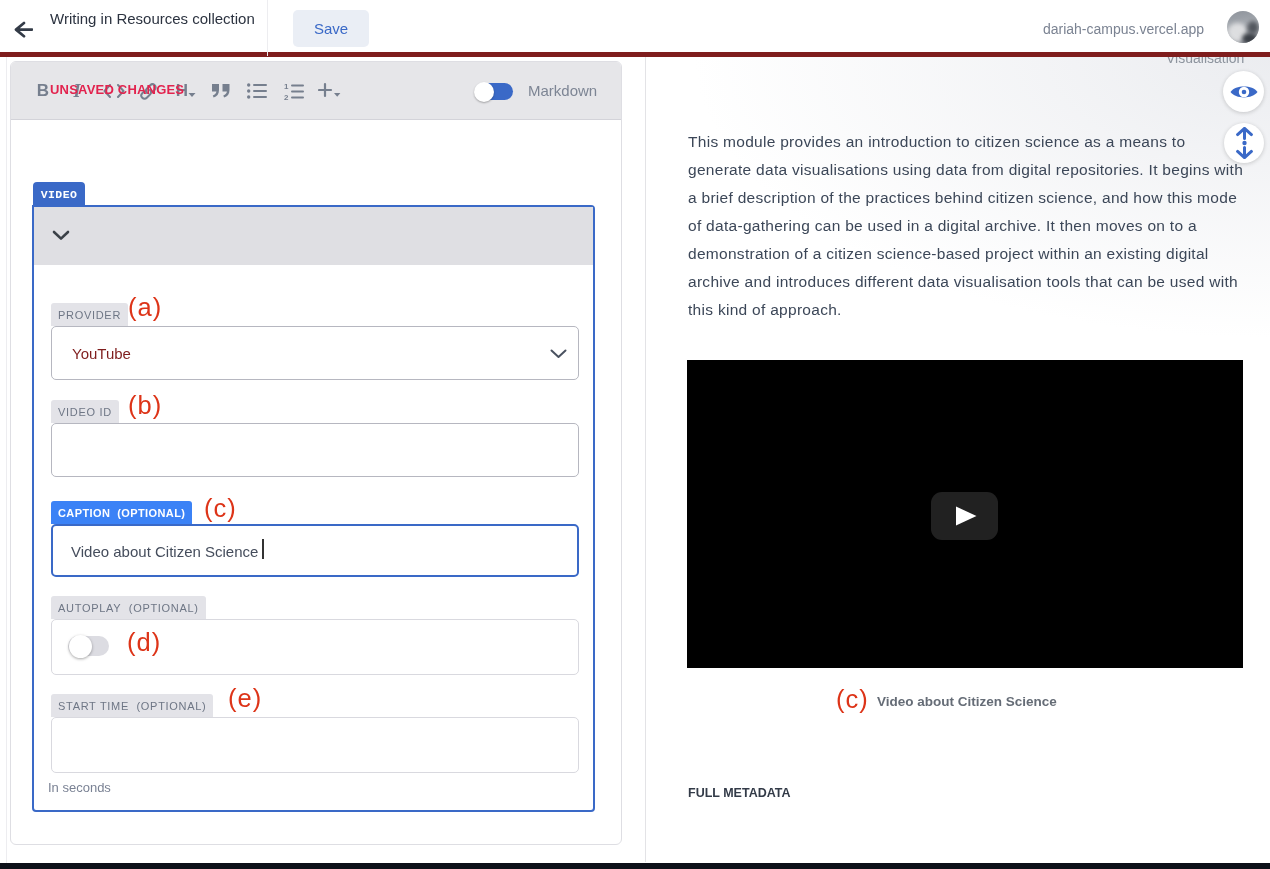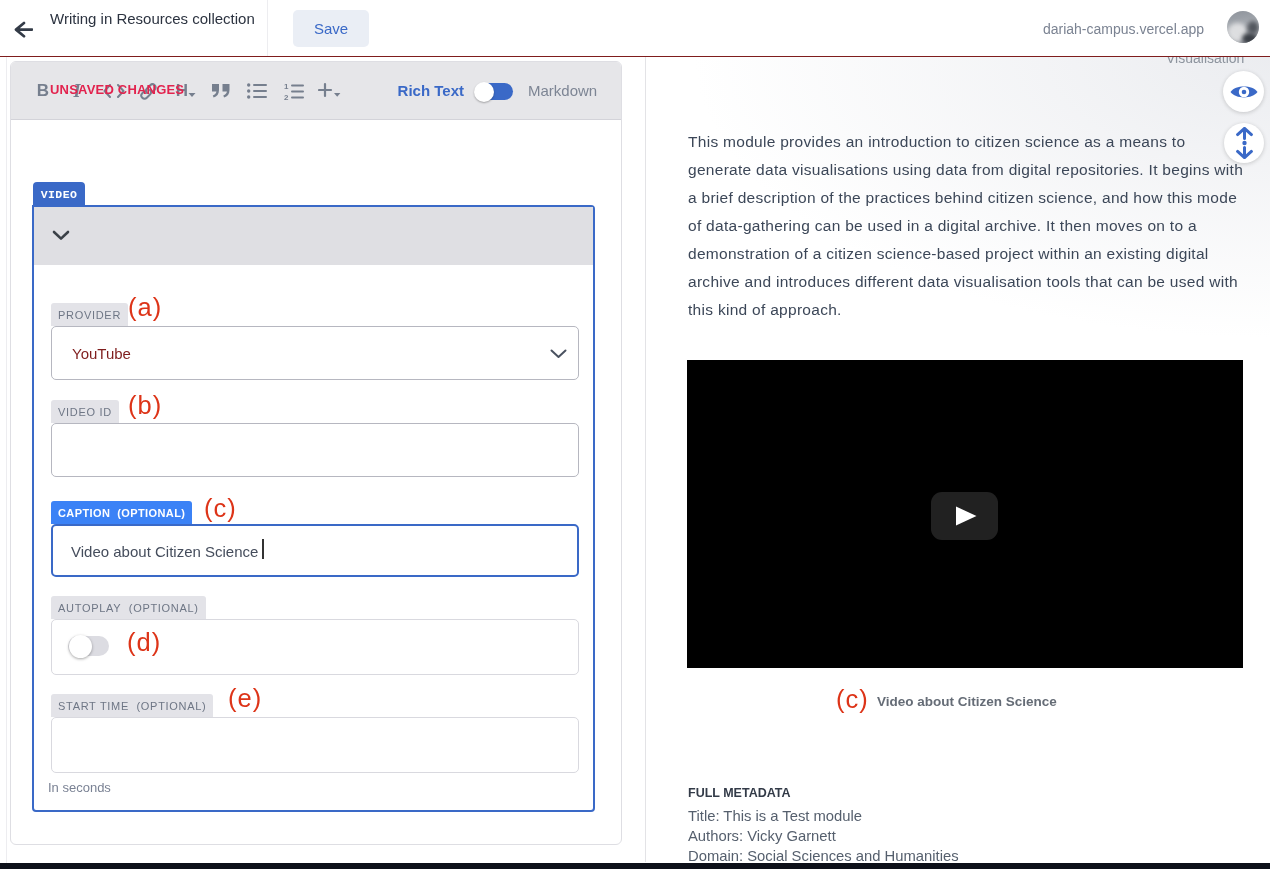--- a/index.html
+++ b/index.html
@@ -3,21 +3,21 @@
 <meta charset="utf-8">
 <style>
   * { margin:0; padding:0; box-sizing:border-box; }
   html,body { width:1270px; height:869px; overflow:hidden; background:#fff; }
   body { font-family:"Liberation Sans", sans-serif; }
   #stage { position:relative; width:1270px; height:869px; overflow:hidden; background:#fff; }
   .abs { position:absolute; }
 
   
   #topbar { left:0; top:0; width:1270px; height:57px; background:#fff;
-            border-bottom:1px solid #7f1d1d; z-index:50; }
+            border-bottom:5px solid #7f1d1d; z-index:50; }
   #backarrow { left:11px; top:17px; }
   #title { left:50px; top:10px; font-size:15px; color:#2c3340; }
   #unsaved { left:50px; top:34px; font-size:13px; font-weight:bold; color:#e2234e; letter-spacing:.2px;margin-top:48px; }
   #tb-divider { left:267px; top:0; width:1px; height:56px; background:#ededf0; }
   #savebtn { left:293px; top:10px; width:76px; height:37px; background:#eaeef5; border-radius:5px;
              color:#3a69c7; font-size:15px; font-weight:500; text-align:center; line-height:37px; }
   #applabel { left:1016px; top:21px; width:188px; font-size:14px; color:#7b8392; text-align:right; }
   #avatar { left:1227px; top:11px; width:32px; height:32px; border-radius:50%;
             background:linear-gradient(170deg, #8e939b 0%, #9ba0a7 25%, #b4b8bd 55%, #84888f 100%);
             overflow:hidden; }
@@ -189,21 +189,20 @@
               <text x="0" y="17">2</text>
             </g>
           </svg>
       </div>
       <div class="ticon" style="left:305px;width:26px;">
         <svg width="23" height="18" viewBox="0 0 23 18">
             <path d="M7 2 V14 M1 8 H13" stroke="#767f8e" stroke-width="2.2" stroke-linecap="round"></path>
             <path d="M16 11 L19.2 14.8 L22.4 11 Z" fill="#767f8e"></path>
           </svg>
       </div>
-      <div class="abs" id="richtext">Rich Text</div>
       <div class="abs" id="tggl1">
           <div class="knob"></div>
         </div>
       <div class="abs" id="markdown">Markdown</div>
     </div>
 
   </div>
 
   <div class="abs" id="vtab">VIDEO</div>
   <div class="abs" id="vbox">
@@ -269,17 +268,16 @@
       <svg width="67" height="48" viewBox="0 0 67 48">
           <path d="M25 14.5 L45.5 24 L25 33.5 Z" fill="#fff"></path>
         </svg>
     </div>
   </div>
 
   <div class="ann abs" id="cap-ann">(c)</div>
   <div class="abs" id="caption2">Video about Citizen Science</div>
 
   <div class="abs" id="fullmeta">FULL METADATA</div>
-  <div class="abs" id="metalines">Title: This is a Test module<br>Authors: Vicky Garnett<br>Domain: Social Sciences and Humanities</div>
 
   <div class="abs" id="leftline"></div>
   <div class="abs" id="bottombar"></div>
 </div>
 
 </body></html>

